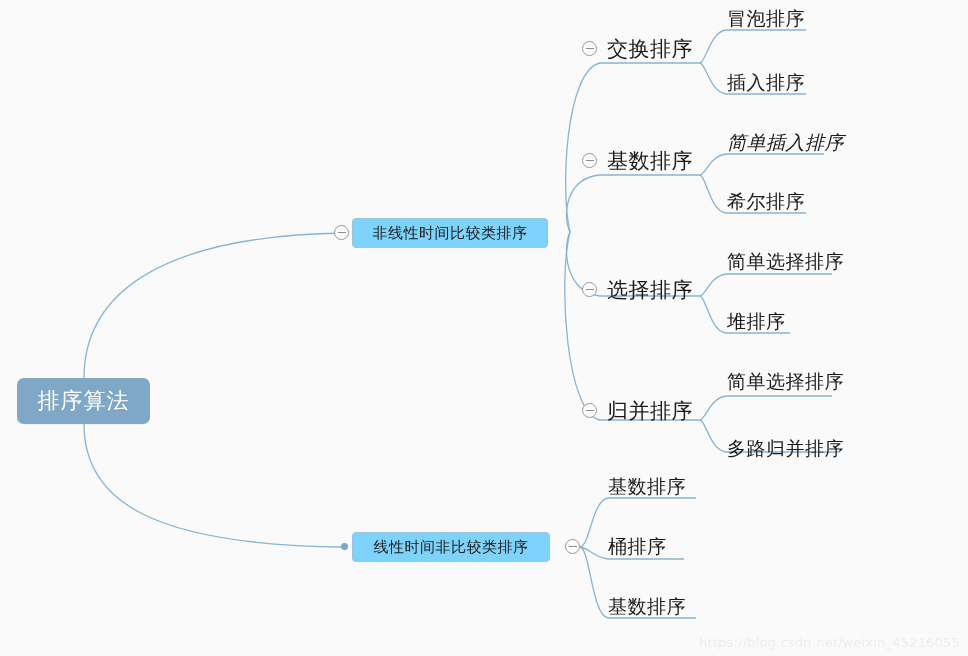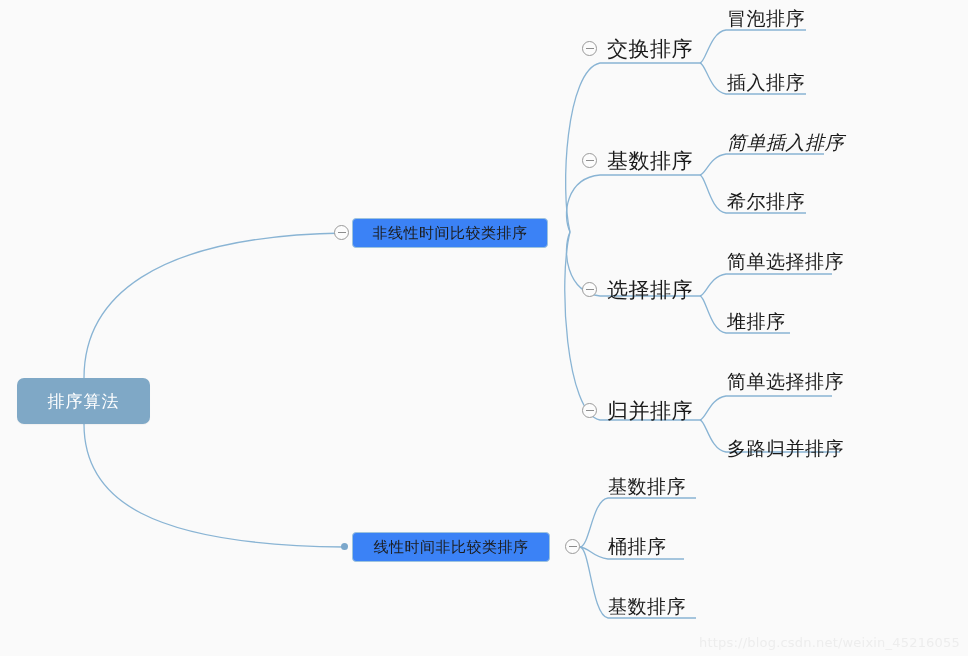--- a/index.html
+++ b/index.html
@@ -30,31 +30,31 @@
   .node {
     position: absolute;
     box-sizing: border-box;
     white-space: nowrap;
   }
   
   .node-root {
     background: #7fa8c6;
     color: #ffffff;
     border-radius: 7px;
-    font-size: 17px;
+    font-size: 22px;
     letter-spacing: 1px;
     display: flex;
     align-items: center;
     justify-content: center;
     height: 46px;
     box-shadow: 0 1px 1px rgba(0,0,0,0.04);
   }
   
   .node-l1 {
-    background: #3b82f6;
+    background: #7dd3fc;
     border: 1px solid #9dc3dd;
     border-radius: 4px;
     color: #1c1c1c;
     font-size: 15px;
     display: flex;
     align-items: center;
     justify-content: center;
     height: 30px;
     letter-spacing: 0.5px;
   }

